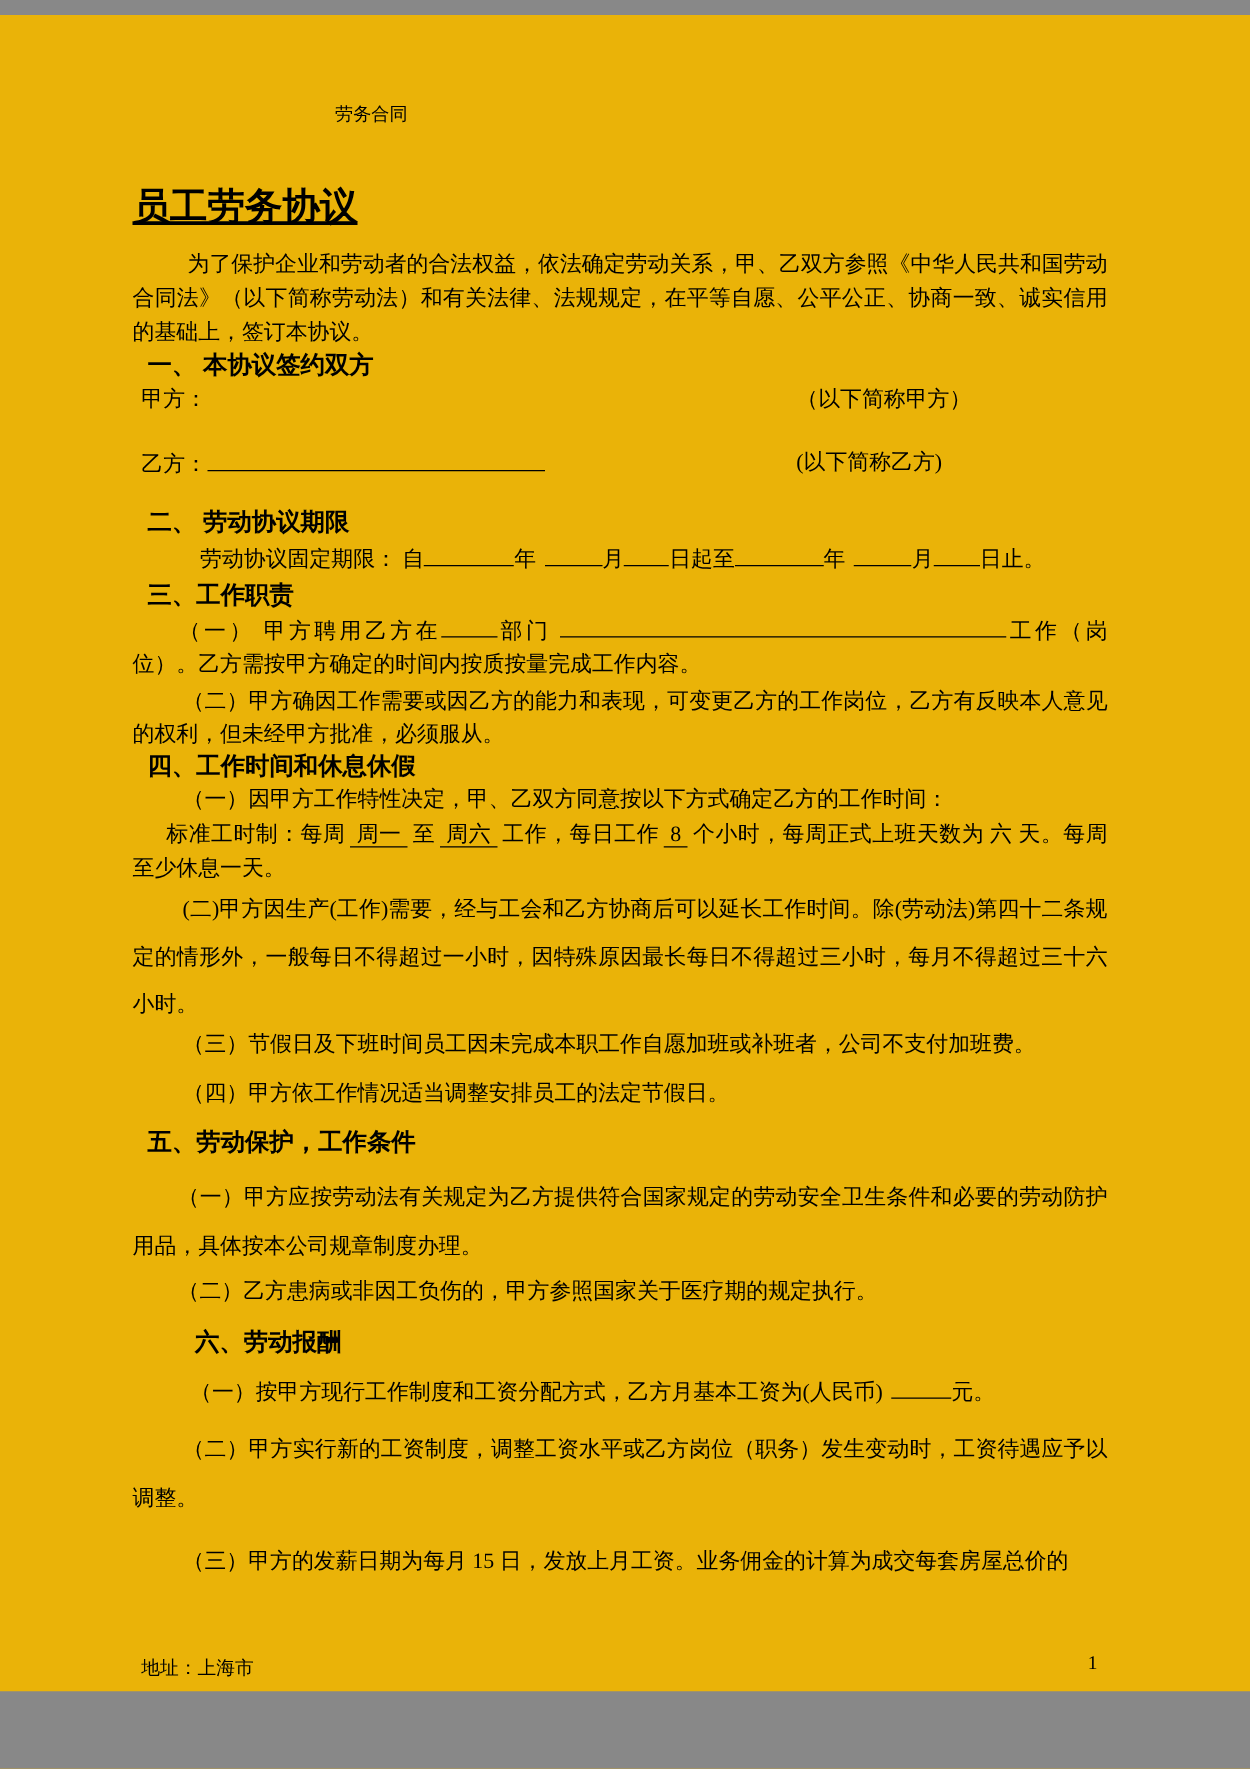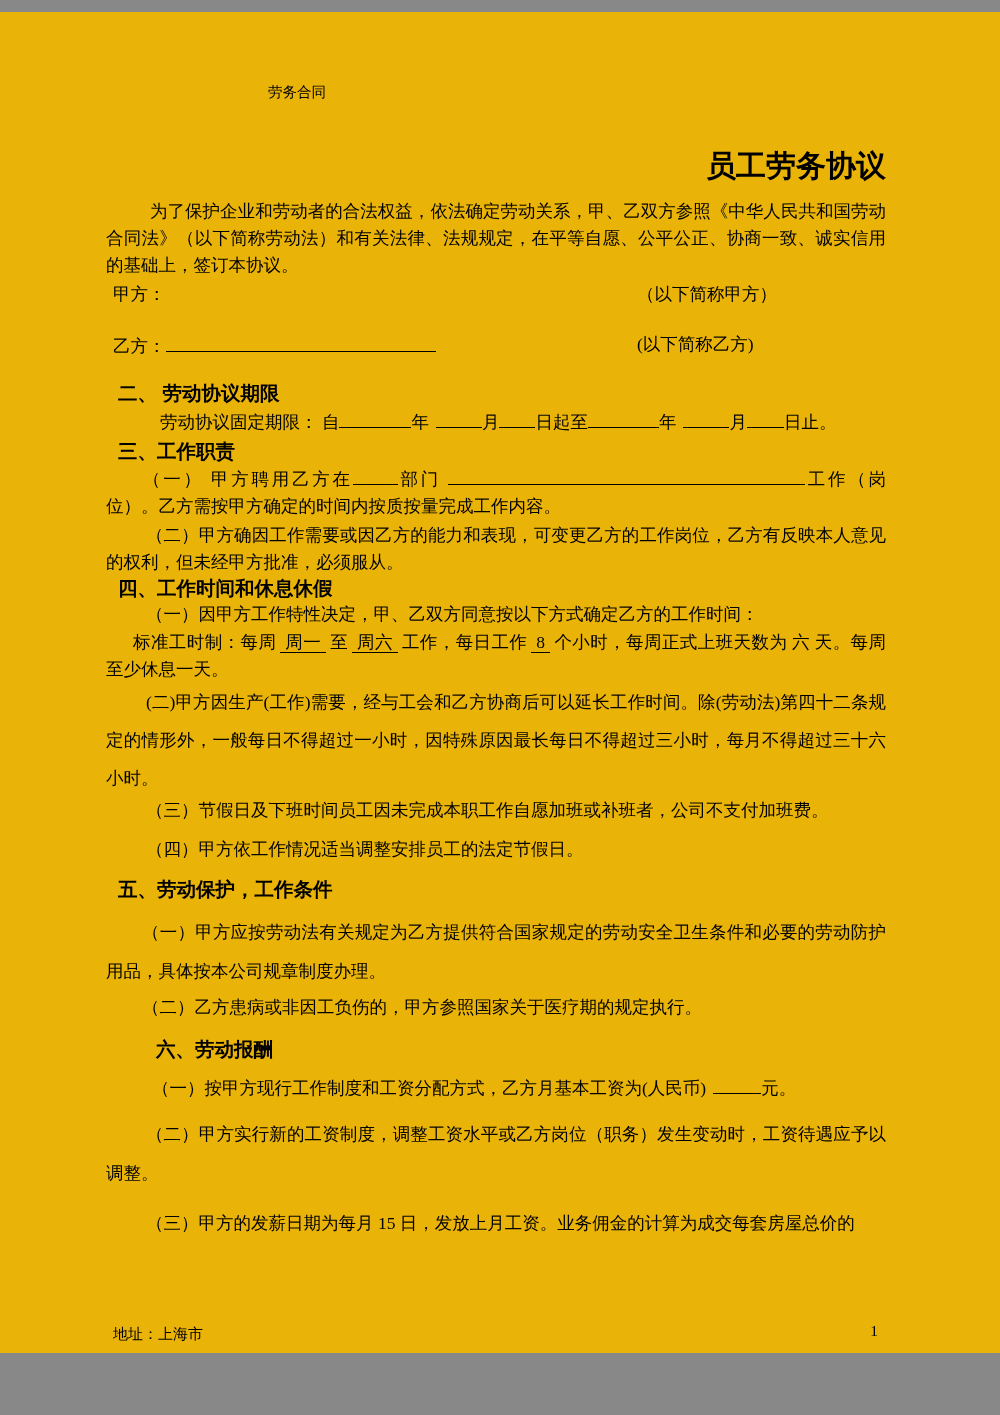--- a/index.html
+++ b/index.html
@@ -15,25 +15,26 @@
     padding:70px 114px 0 106px;
     overflow:hidden;
   }
   .doc-header{
     font-size:14.5px;
     margin:0 0 0 162px;
     line-height:20px;
   }
   .doc-title{
     margin:47px 0 0 0;
-    text-align:right;
+    text-align:left;
     font-size:30px;
     font-weight:bold;
     line-height:34px;
     font-family:"Liberation Serif","DejaVu Serif",serif;
+    text-decoration:underline;
   }
   p{margin:0;}
   .body-par{
     text-align:justify;
     line-height:27px;
   }
   .intro{margin-top:15px;text-indent:44px;}
   .h-sec{
     font-family:"Liberation Sans","DejaVu Sans",sans-serif;
     font-weight:bold;
@@ -107,20 +108,21 @@
 <body>
 
 <div class="page">
 
   <div class="doc-header">劳务合同</div>
 
   <div class="doc-title">员工劳务协议</div>
 
   <p class="body-par intro">为了保护企业和劳动者的合法权益，依法确定劳动关系，甲、乙双方参照《中华人民共和国劳动合同法》（以下简称劳动法）和有关法律、法规规定，在平等自愿、公平公正、协商一致、诚实信用的基础上，签订本协议。</p>
 
+  <div class="h-sec h1x">一、 本协议签约双方</div>
 
   <div class="party-row a">
     <span>甲方：</span>
     <span class="party-note">（以下简称甲方）</span>
   </div>
 
   <div class="party-row b">
     <span>乙方：</span><span class="blank w270"></span>
     <span class="party-note">(以下简称乙方)</span>
   </div>

